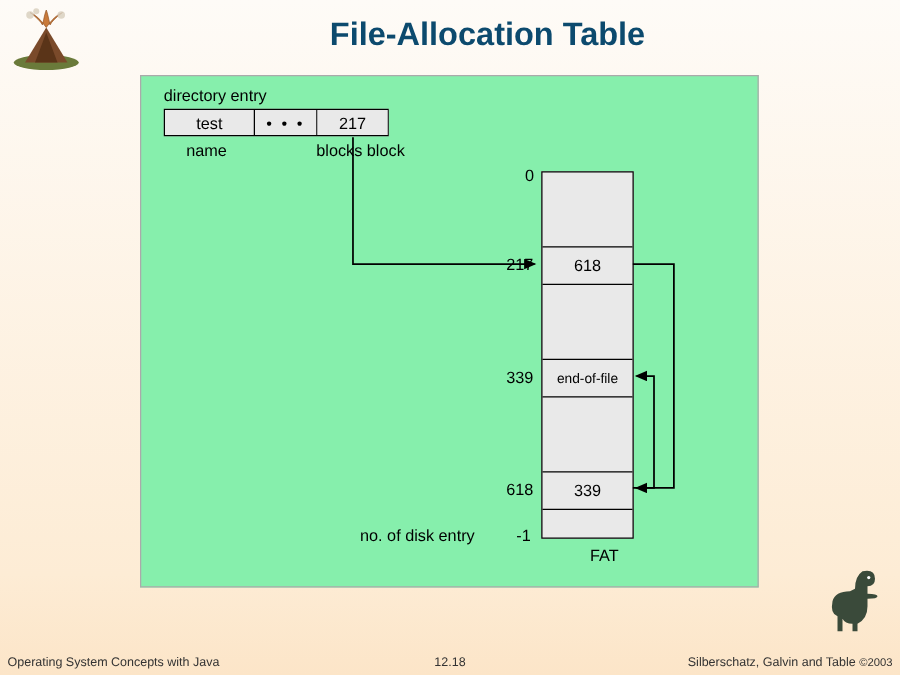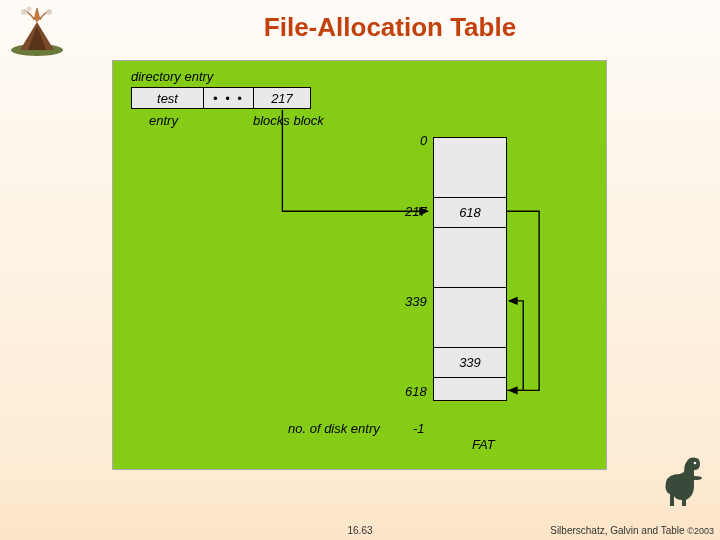--- a/index.html
+++ b/index.html
@@ -8,21 +8,21 @@
     height: 540px;
     background: linear-gradient(to bottom, #fefbf7 0%, #fdecd5 85%, #fce5c8 100%);
     font-family: Arial, Helvetica, sans-serif;
     position: relative;
     overflow: hidden;
   }
   .title {
     text-align: center;
     font-size: 26px;
     font-weight: bold;
-    color: #c2410c;
+    color: #0c4a6e;
     padding-top: 12px;
     margin-left: 60px;
   }
   .volcano {
     position: absolute;
     top: 6px;
     left: 6px;
   }
   .dino {
     position: absolute;
@@ -41,23 +41,22 @@
   .footer-left { position: absolute; left: 6px; bottom: 2px; }
   .footer-center { position: absolute; left: 50%; transform: translateX(-50%); bottom: 2px; }
   .footer-right { position: absolute; right: 6px; bottom: 2px; }
   .footer-right .copy { font-size: 9px; text-align: center; }
   .diagram-frame {
     position: absolute;
     left: 112px;
     top: 60px;
     width: 495px;
     height: 410px;
-    background: #84cc16;
+    background: #86efac;
     border: 1px solid #aaa;
-    font-style: italic;
   }
   .diagram {
     position: relative;
     width: 100%;
     height: 100%;
     font-family: "Helvetica Neue", Arial, sans-serif;
     font-size: 13px;
     color: #000;
   }
   .dlabel { position: absolute; }
@@ -127,29 +126,32 @@
   <div class="diagram">
 
     <div class="dlabel" style="top:8px; left:18px;">directory entry</div>
 
     <div class="dir-entry-box">
       <div class="cell" style="width:72px;">test</div>
       <div class="cell" style="width:50px; letter-spacing:2px;">• • •</div>
       <div class="cell" style="width:56px;">217</div>
     </div>
 
-    <div class="dlabel" style="top:52px; left:36px;">entry</div>
+    <div class="dlabel" style="top:52px; left:36px;">name</div>
     <div class="dlabel" style="top:52px; left:140px;">blocks block</div>
 
     <div class="fat-table">
       <div class="fat-row tall"></div>
       <div class="fat-row">
           <span class="val">618</span>
         </div>
       <div class="fat-row tall"></div>
+      <div class="fat-row">
+          <span class="val" style="font-size:11px;">end-of-file</span>
+        </div>
       <div class="fat-row tall"></div>
       <div class="fat-row">
           <span class="val">339</span>
         </div>
       <div class="fat-row short last"></div>
     </div>
 
     <div class="dlabel" style="top:72px; left:307px;">0</div>
     <div class="dlabel" style="top:143px; left:292px;">217</div>
     <div class="dlabel" style="top:233px; left:292px;">339</div>
@@ -177,17 +179,18 @@
 </div>
 
 <div class="dino">
   <svg width="46" height="58" viewBox="0 0 46 58">
     <path d="M 30 6 Q 40 4 40 12 Q 40 18 34 18 L 34 24 Q 42 24 42 26 Q 42 28 34 28 L 34 34 Q 34 44 26 48 L 26 54 L 22 54 L 22 48 Q 16 48 14 44 L 14 54 L 10 54 L 10 42 Q 4 40 6 30 Q 8 22 20 22 L 24 20 Q 24 10 30 6 Z" fill="#3a4a3a"></path>
     <circle cx="35" cy="11" r="1.3" fill="#fff"></circle>
   </svg>
 </div>
 
 <div class="footer">
-  <span class="footer-center">16.63</span>
+  <span class="footer-left">Operating System Concepts with Java</span>
+  <span class="footer-center">12.18</span>
   <span class="footer-right">
     <span>Silberschatz, Galvin and Table </span><span class="copy">©2003</span>
   </span>
 </div>
 
 </body></html>

